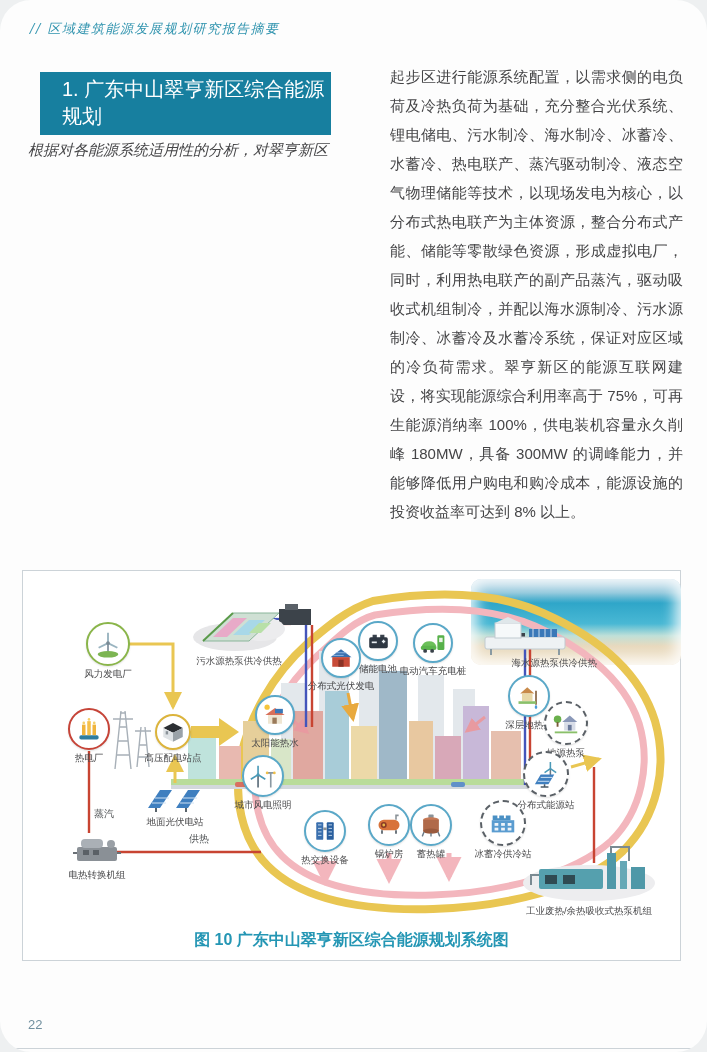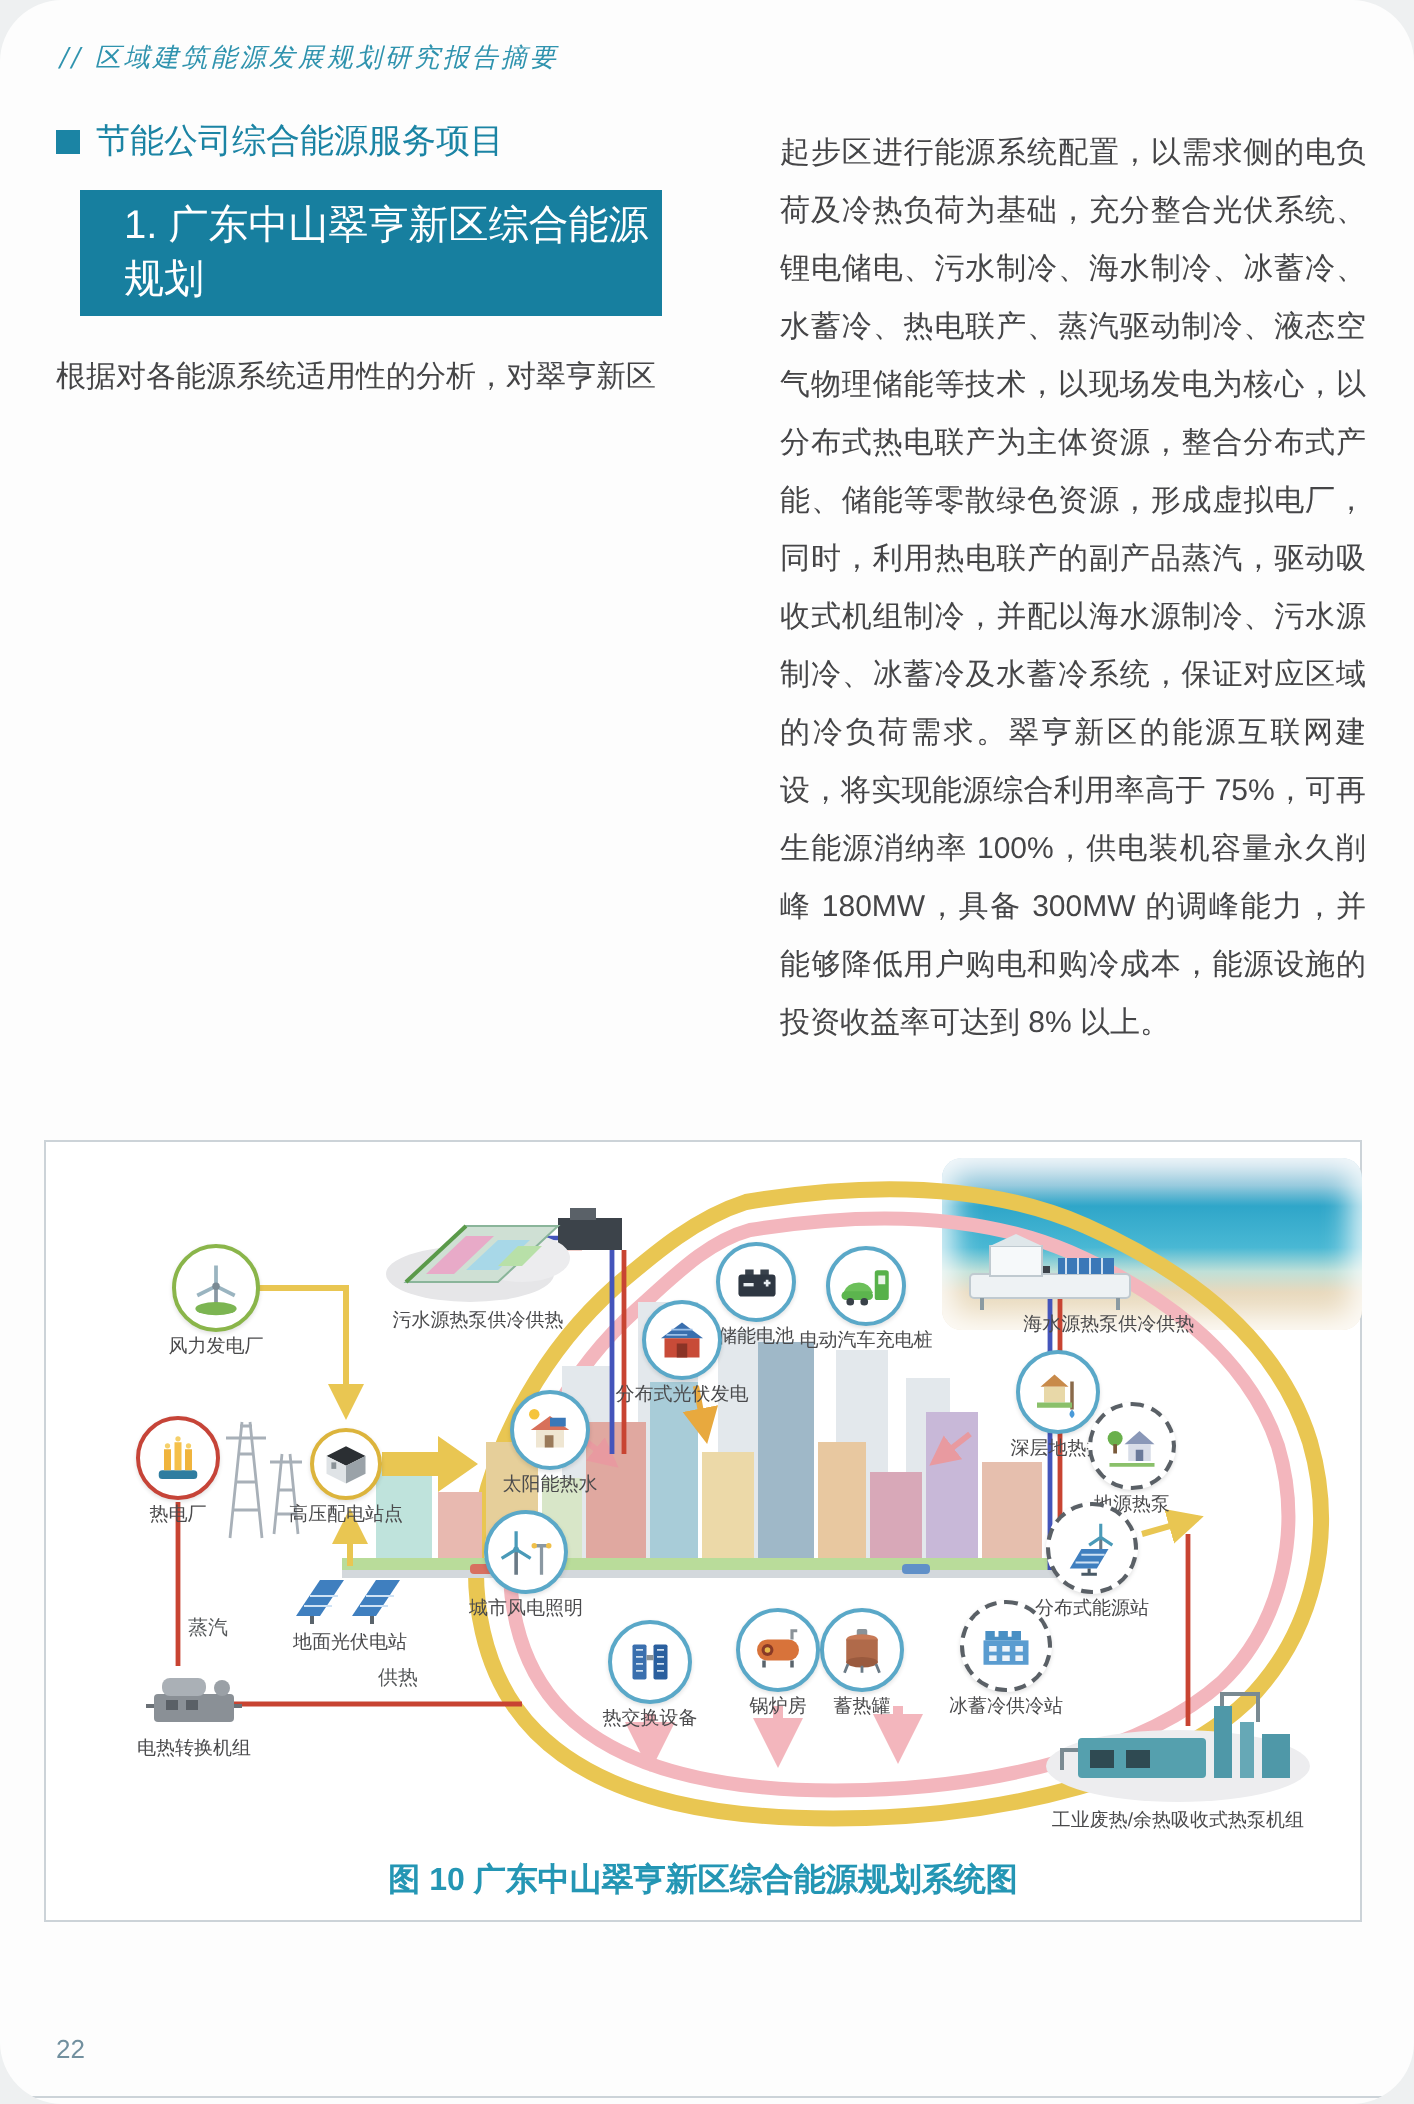--- a/index.html
+++ b/index.html
@@ -11,21 +11,21 @@
        font-size:13px;letter-spacing:1.5px;color:#2f93ae;}
   
   .content{display:flex;gap:34px;margin:21px 0 0 28px;width:655px;}
   .col-l{width:328px;}
   .col-r{width:293px;}
   .sec-title{display:flex;align-items:center;font-size:17px;color:#1b84a4;}
   .sq{width:12px;height:12px;background:#1b84a4;margin-right:8px;flex:0 0 auto;}
   .title-box{margin:13px 0 0 12px;width:269px;background:#177f9f;color:#fff;
              font-size:20px;padding:4px 0 5px 22px;}
   p.body{font-size:15px;line-height:29px;text-align:justify;margin:13px 0 0 0;}
-  p.body.second{margin-top:16px;}
+  p.body.second{margin-top:0;font-style:italic;}
   .col-r p.body{margin-top:3px;}
   
   .figure-box{position:relative;margin:44px 0 0 22px;width:659px;height:391px;
               background:#fff;border:1px solid #ccd3d8;box-sizing:border-box;}
   .sea-photo{position:absolute;left:448px;top:8px;width:210px;height:86px;border-radius:10px;
      background:linear-gradient(180deg,#bcd7e6 0%,#8cc5da 16%,#2fa6c9 28%,#49b8d4 52%,#bfe0d8 66%,#e8d9bd 78%,#f0e4cc 100%);
      box-shadow:inset 0 0 14px 6px rgba(255,255,255,.85);}
   .diagram-svg{position:absolute;left:0;top:0;}
   .node{position:absolute;transform:translate(-50%,-50%);}
   .disc{border-radius:50%;background:#fff;display:flex;align-items:center;justify-content:center;
@@ -47,24 +47,20 @@
 </style>
 </head>
 <body>
 
 <div class="page">
 
   <div class="hdr">// 区域建筑能源发展规划研究报告摘要</div>
 
   <div class="content">
     <div class="col-l">
-      <div class="sec-title">
-        <span class="sq"></span>
-        <span>节能公司综合能源服务项目</span>
-      </div>
       <div class="title-box">1. 广东中山翠亨新区综合能源规划</div>
       <p class="body second">根据对各能源系统适用性的分析，对翠亨新区</p>
     </div>
     <div class="col-r">
       <p class="body">起步区进行能源系统配置，以需求侧的电负荷及冷热负荷为基础，充分整合光伏系统、锂电储电、污水制冷、海水制冷、冰蓄冷、水蓄冷、热电联产、蒸汽驱动制冷、液态空气物理储能等技术，以现场发电为核心，以分布式热电联产为主体资源，整合分布式产能、储能等零散绿色资源，形成虚拟电厂，同时，利用热电联产的副产品蒸汽，驱动吸收式机组制冷，并配以海水源制冷、污水源制冷、冰蓄冷及水蓄冷系统，保证对应区域的冷负荷需求。翠亨新区的能源互联网建设，将实现能源综合利用率高于 75%，可再生能源消纳率 100%，供电装机容量永久削峰 180MW，具备 300MW 的调峰能力，并能够降低用户购电和购冷成本，能源设施的投资收益率可达到 8% 以上。</p>
     </div>
   </div>
 
   <div class="figure-box">
 
@@ -254,21 +250,21 @@
             <rect x="23" y="10" width="4" height="5" fill="#eaf4e8"></rect>
             <path d="M3 20 q2 -6 9 -6 q6 0 8 6" fill="#6cc05a"></path>
             <rect x="2" y="19" width="18" height="5" rx="2.5" fill="#5cb54e"></rect>
             <circle cx="7" cy="25" r="2.2" fill="#394149"></circle>
             <circle cx="15" cy="25" r="2.2" fill="#394149"></circle>
           </svg>
       </div>
       <div class="nlabel">电动汽车充电桩</div>
     </div>
 
-    <div class="node" style="left:318px;top:99px">
+    <div class="node" style="left:318px;top:87px">
       <div class="disc d40 b-blue icon">
         <svg width="28" height="28" viewBox="0 0 32 32">
             <polygon points="4,15 16,6 28,15" fill="#3a6fae"></polygon>
             <path d="M7 13 L19 13 M10 10 L22 10" stroke="#9cc0e8" stroke-width="1"></path>
             <rect x="6" y="15" width="20" height="11" fill="#c84b38"></rect>
             <rect x="13" y="18" width="6" height="8" fill="#8a3326"></rect>
           </svg>
       </div>
       <div class="nlabel">分布式光伏发电</div>
     </div>

